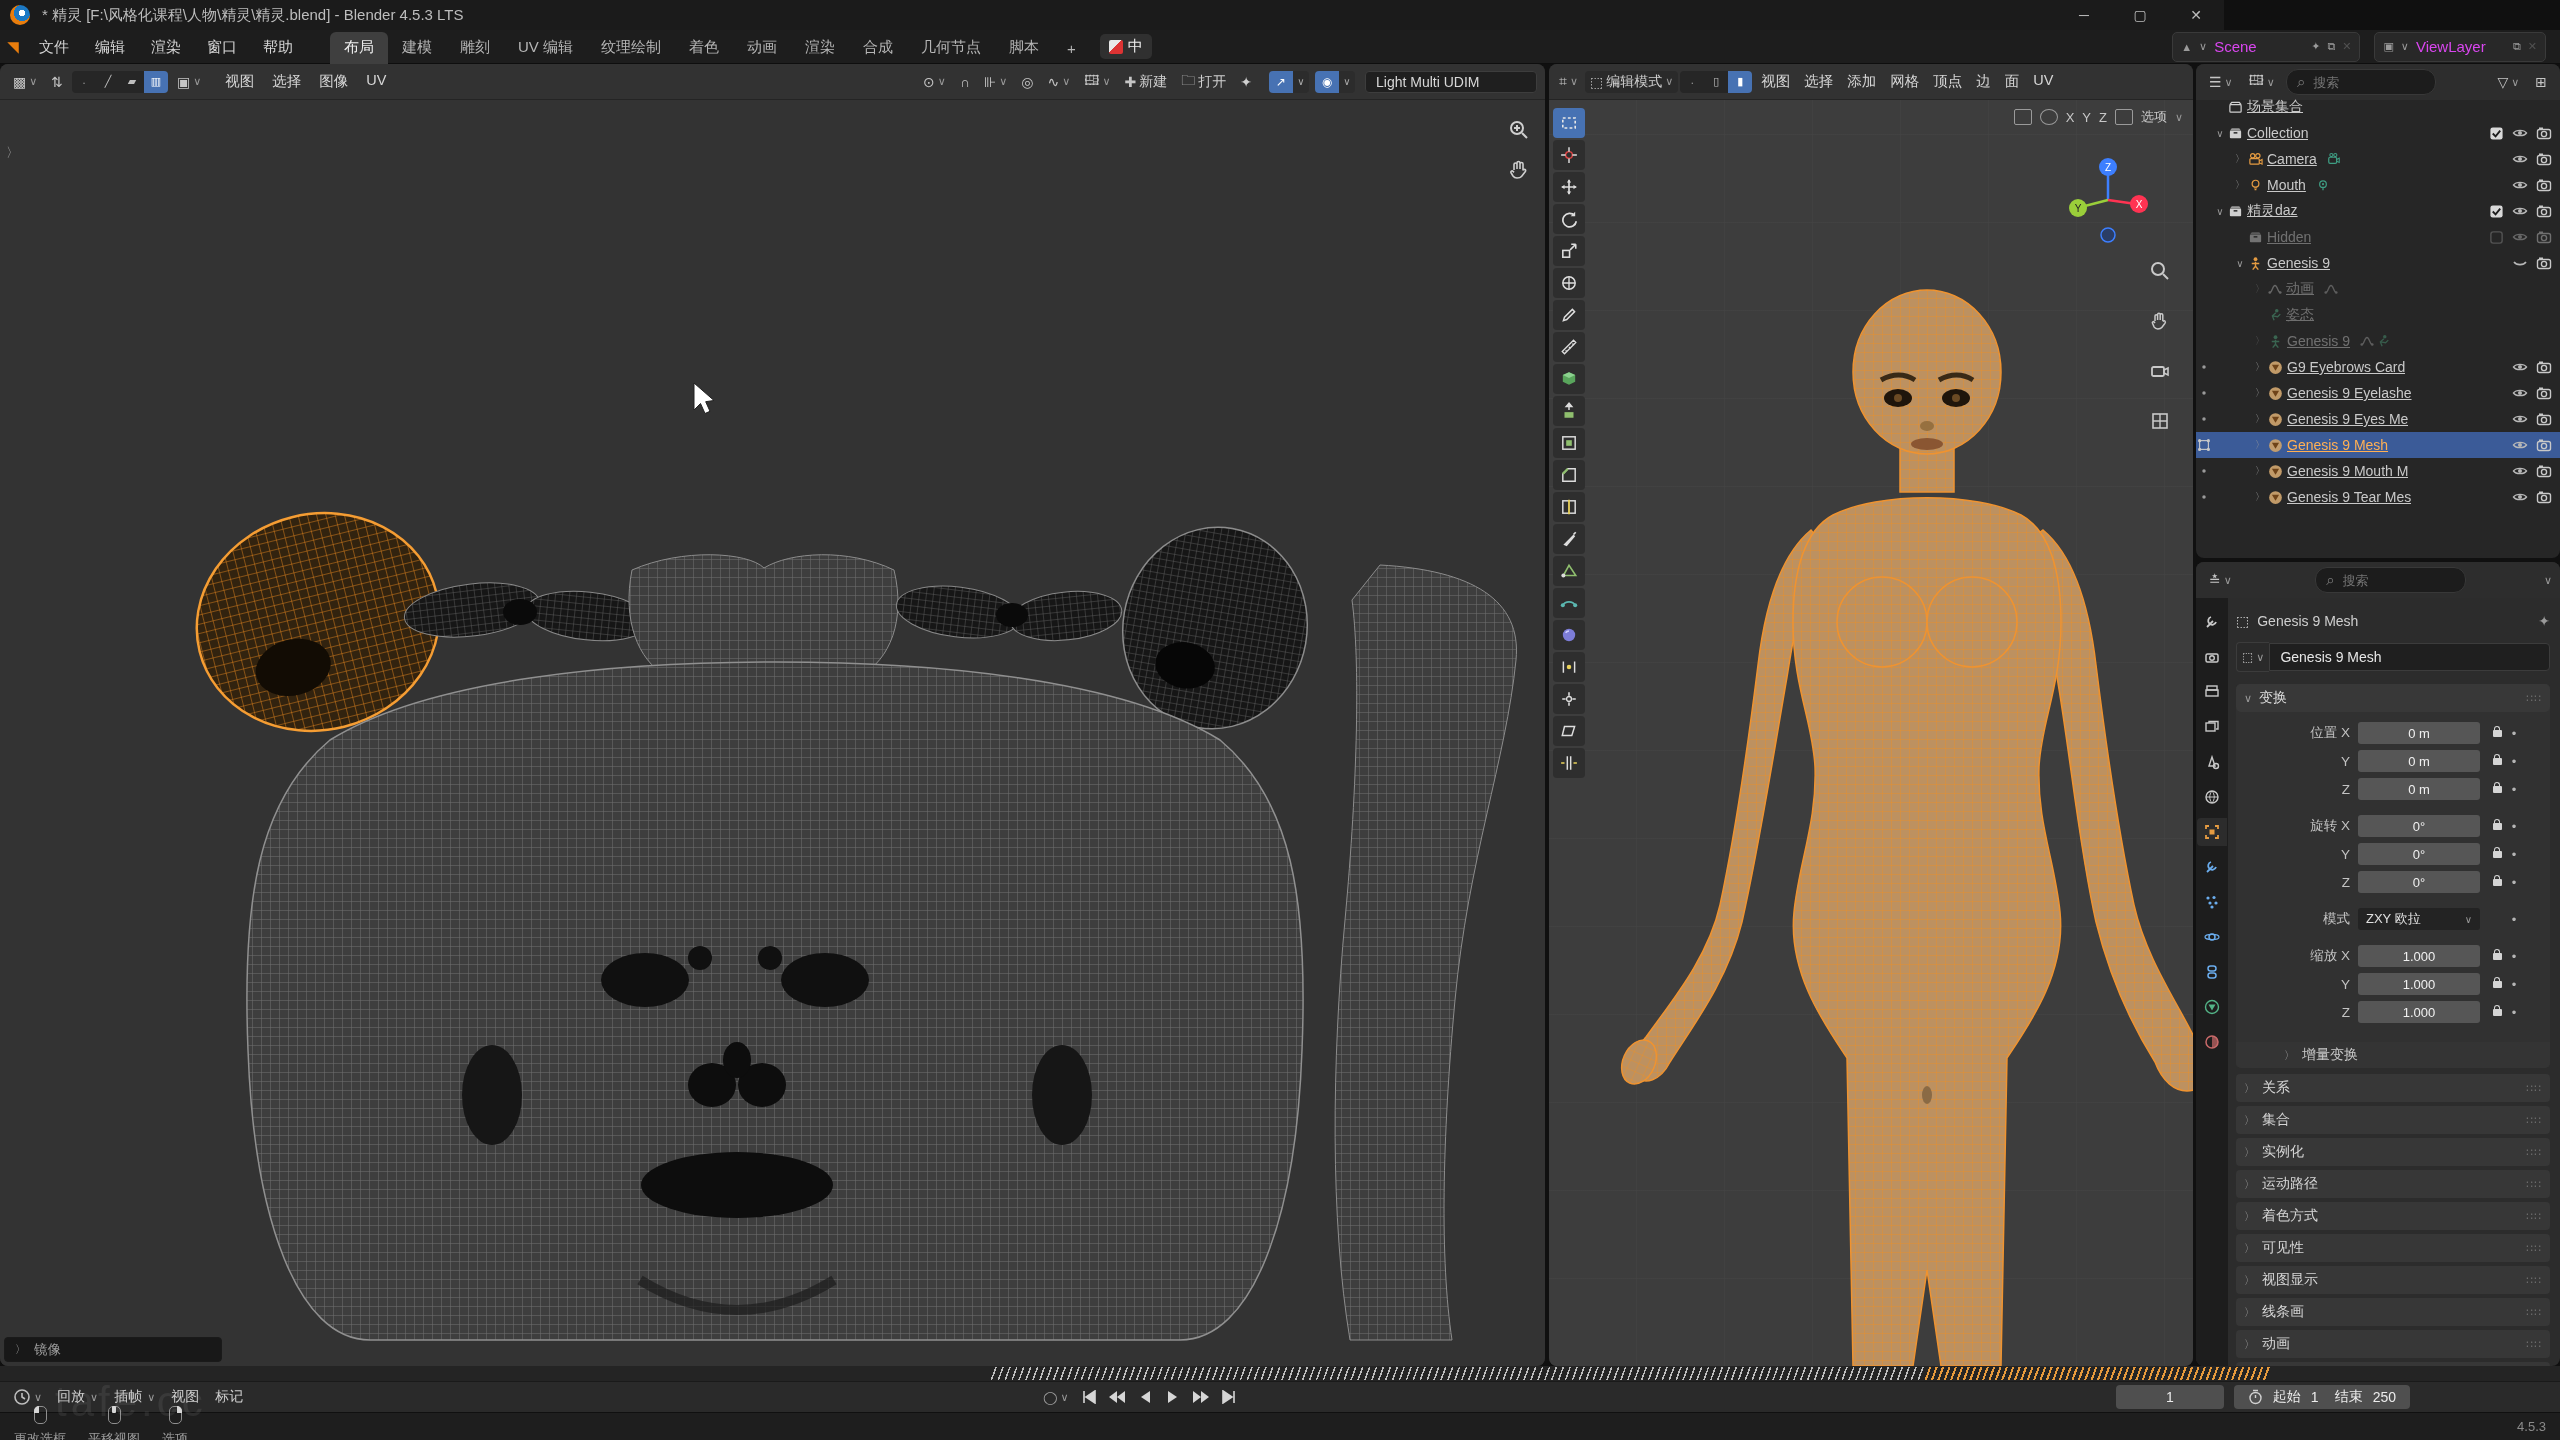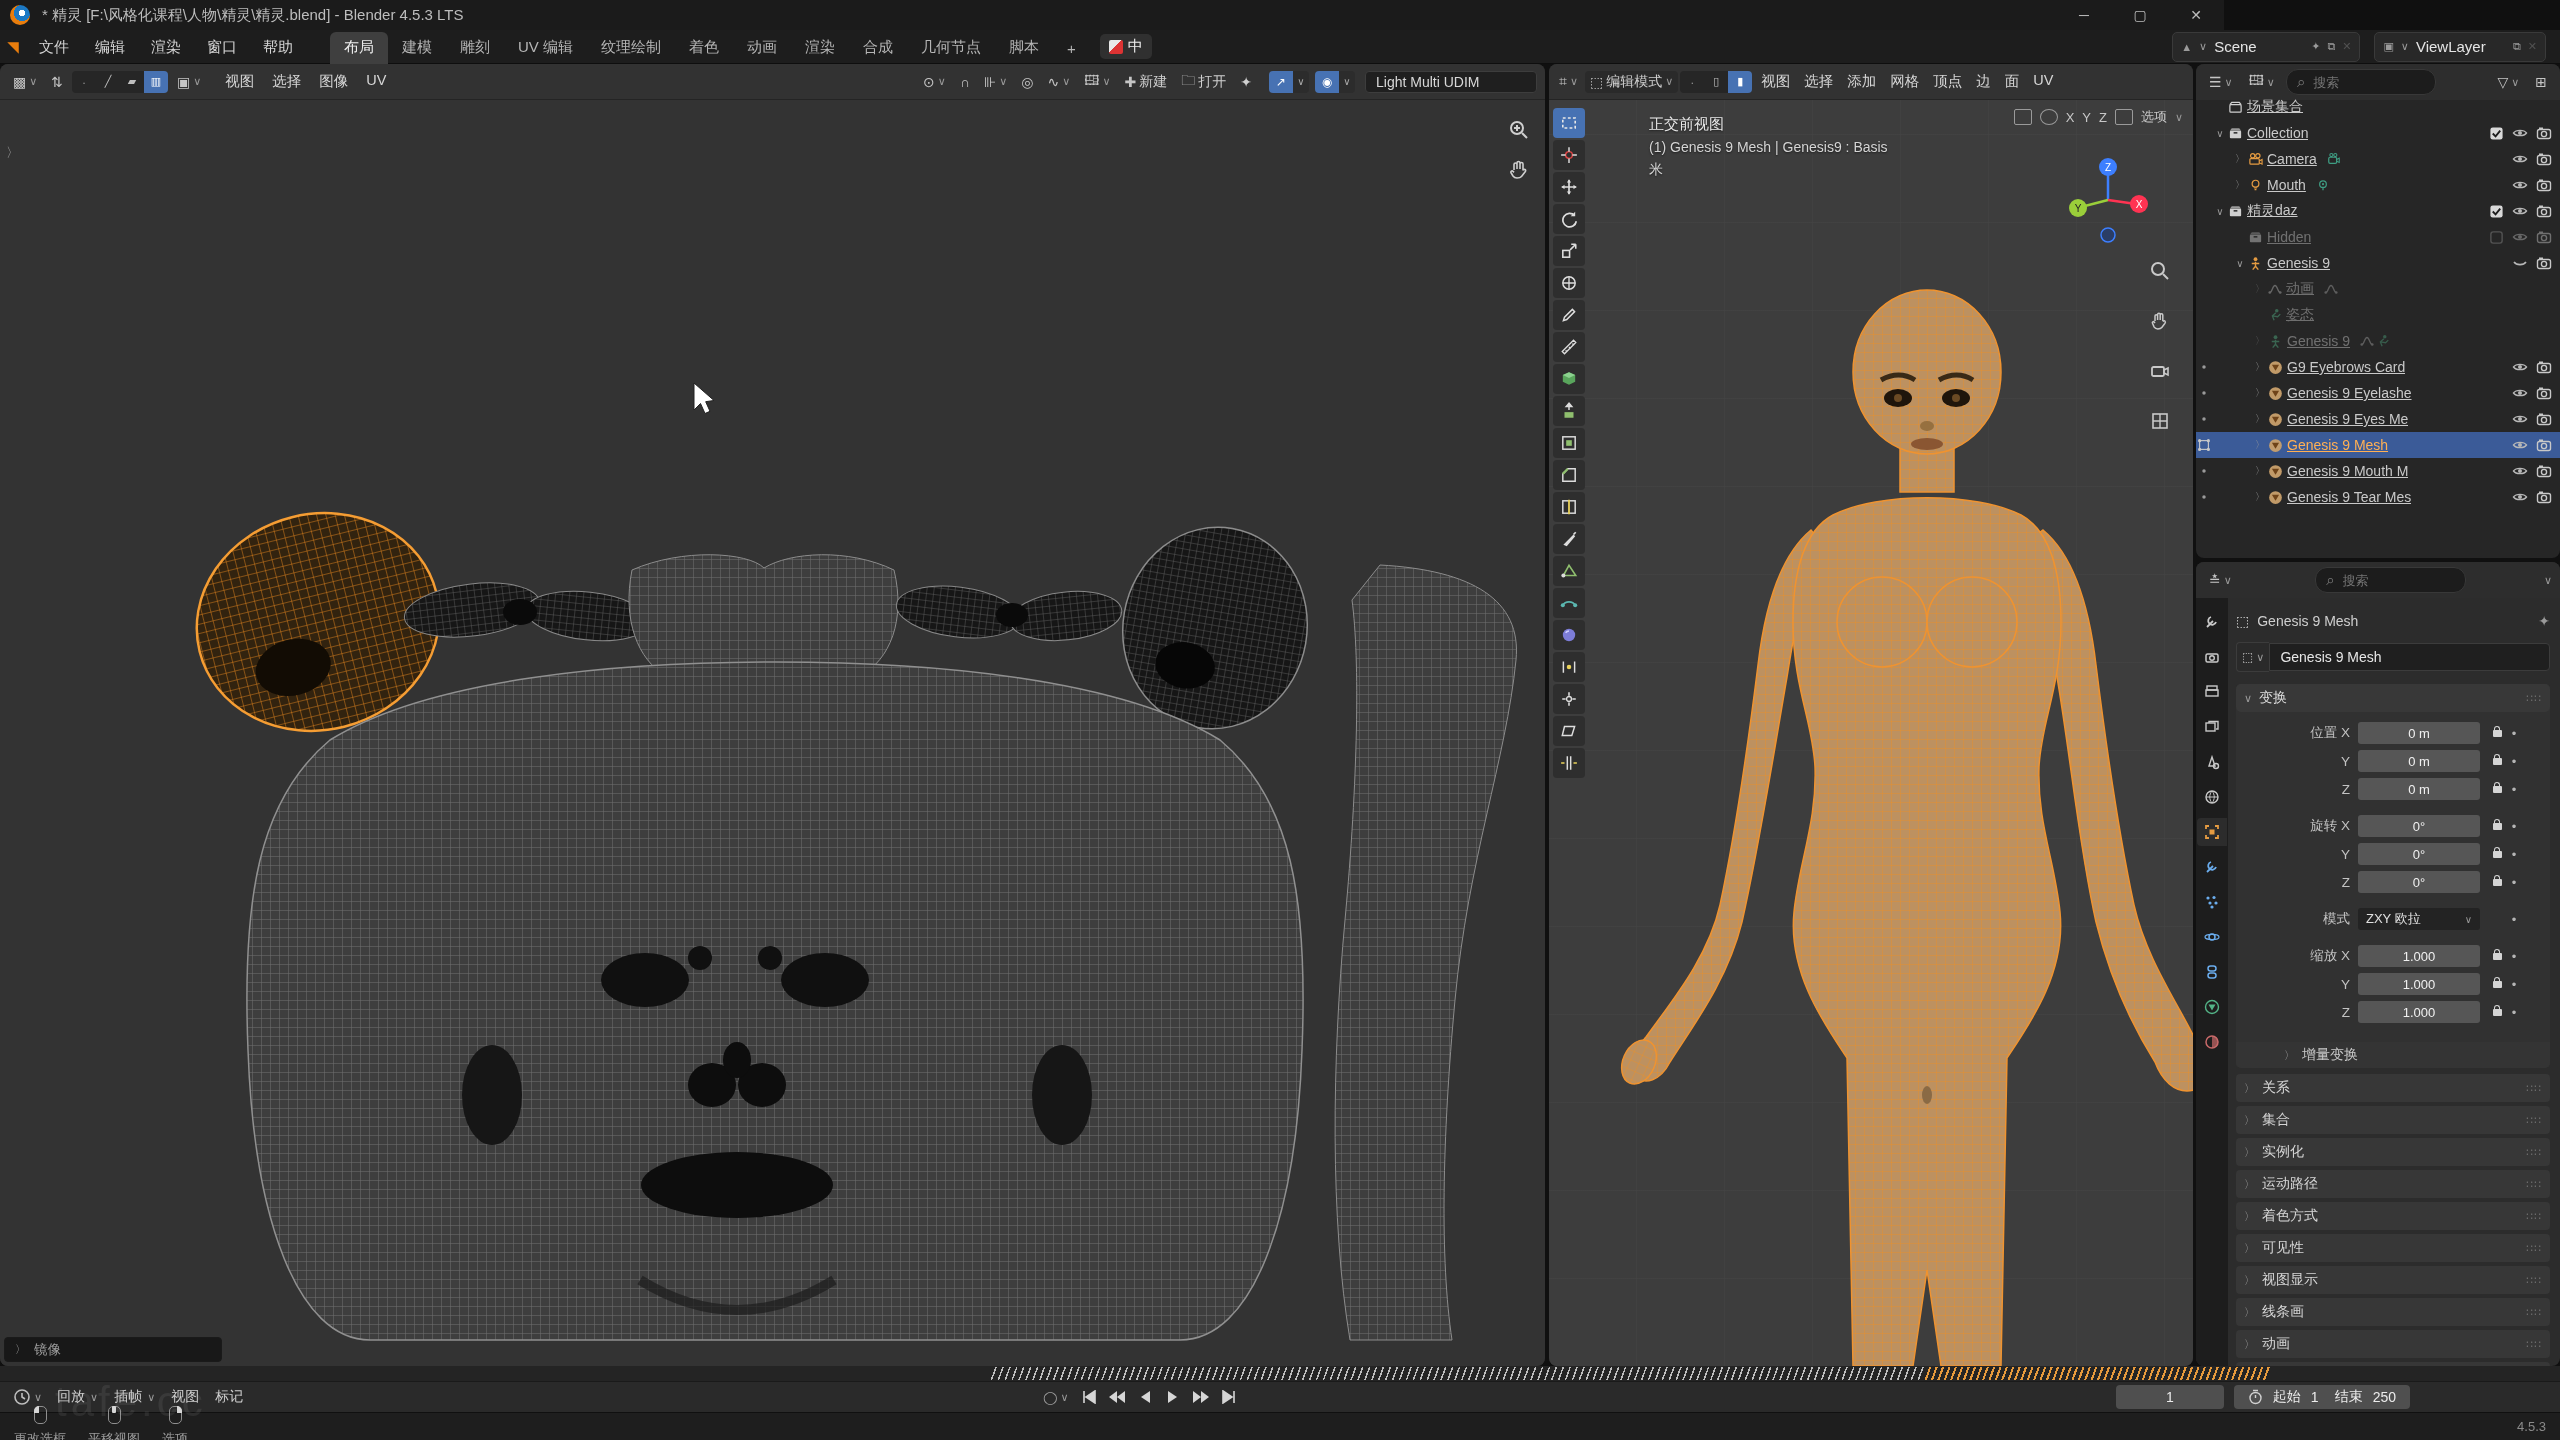--- a/index.html
+++ b/index.html
@@ -14,21 +14,21 @@
   #topbar{position:absolute;left:0;top:30px;width:2560px;height:34px;background:#1d1d1d;display:flex;align-items:center;border-bottom:1px solid #0e0e0e;box-sizing:border-box;}
   #topbar .appicon{width:26px;text-align:center;color:#e87d0d;font-size:15px;}
   .menu-item{padding:0 13px;color:#d4d4d4;font-size:15px;line-height:33px;}
   #workspace-tabs{display:flex;margin-left:24px;height:34px;align-items:flex-end;}
   .ws-tab{padding:6px 14px 7px 14px;color:#b5b5b5;font-size:15px;border-radius:6px 6px 0 0;white-space:nowrap;}
   .ws-tab.active{background:#3f3f3f;color:#eee;}
   #lang-tab{display:flex;align-items:center;gap:5px;background:#303030;border-radius:5px;padding:3px 9px;margin-left:10px;color:#eee;}
   #lang-ico{width:14px;height:14px;background:linear-gradient(135deg,#e8e8e8 0 45%,#d33 45%);border-radius:2px;}
   #topbar-right{margin-left:auto;display:flex;gap:14px;align-items:center;padding-right:14px;}
   .id-selector{display:flex;align-items:center;gap:7px;background:#282828;border:1px solid #3a3a3a;border-radius:5px;padding:2px 8px;height:24px;}
-  .id-selector .val{color:#e5e5e5;font-size:15px;min-width:90px;}
+  .id-selector .val{color:#d946ef;font-size:15px;min-width:90px;}
   .mini{color:#9a9a9a;font-size:11px;}
   .ico-ch{color:#9a9a9a;font-size:11px;}
   
   .pane{position:absolute;background:#2b2b2b;border-radius:8px;overflow:hidden;}
   .pane-header{height:36px;background:#323232;display:flex;align-items:center;padding:0 8px;gap:4px;border-bottom:1px solid #242424;box-sizing:border-box;}
   .hbtn{display:flex;align-items:center;gap:3px;color:#cfcfcf;padding:2px 5px;border-radius:4px;font-size:14px;}
   .hbtn .g{font-size:14px;color:#c5c5c5;}
   .modebtn{width:24px;height:22px;display:flex;align-items:center;justify-content:center;background:#262626;color:#bfbfbf;font-size:11px;}
   .modebtn.first{border-radius:4px 0 0 4px;}
   .modebtn.last{border-radius:0 4px 4px 0;}
@@ -534,25 +534,20 @@
         <div class="toolbtn">
           <span style="display: inline-flex;">
             <svg width="18" height="18" viewBox="0 0 16 16">
               <path d="M6.5 2v12M9.5 2v12" stroke="#ddd" stroke-width="1.3"></path>
               <path d="M4 8H1M15 8h-3" stroke="#e9d25a" stroke-width="1.4"></path>
             </svg>
           </span>
         </div>
       </div>
 
-    <div id="vp-overlay-info">
-      <div class="l1">正交前视图</div>
-      <div class="l2">(1) Genesis 9 Mesh | Genesis9 : Basis</div>
-      <div class="l3">米</div>
-    </div>
 
     <svg width="644" height="1266" viewBox="0 0 644 1266" style="position:absolute;left:0;top:0;">
       <defs>
         <pattern id="sw" width="9" height="9" patternUnits="userSpaceOnUse">
           <rect width="9" height="9" fill="#bd9160"></rect>
           <path d="M0 0H9M0 0V9" stroke="#ef8f1f" stroke-width="1" opacity=".75"></path>
         </pattern>
       </defs>
       <g stroke="#ef9330" stroke-width="1.5">
 

